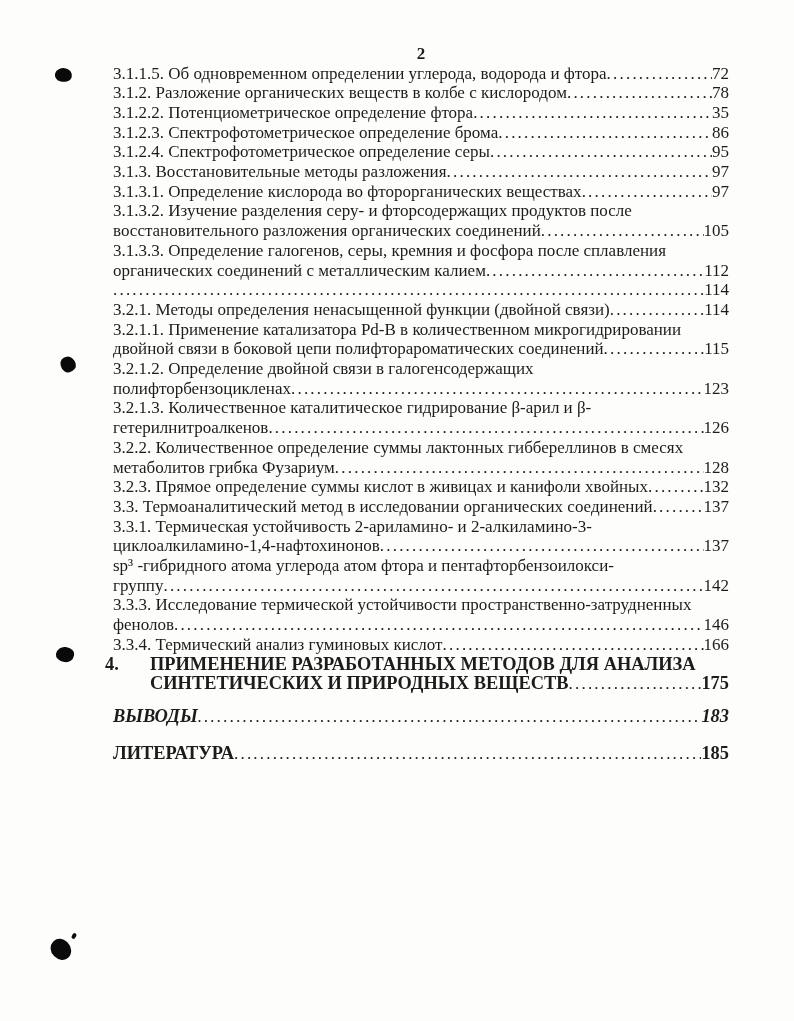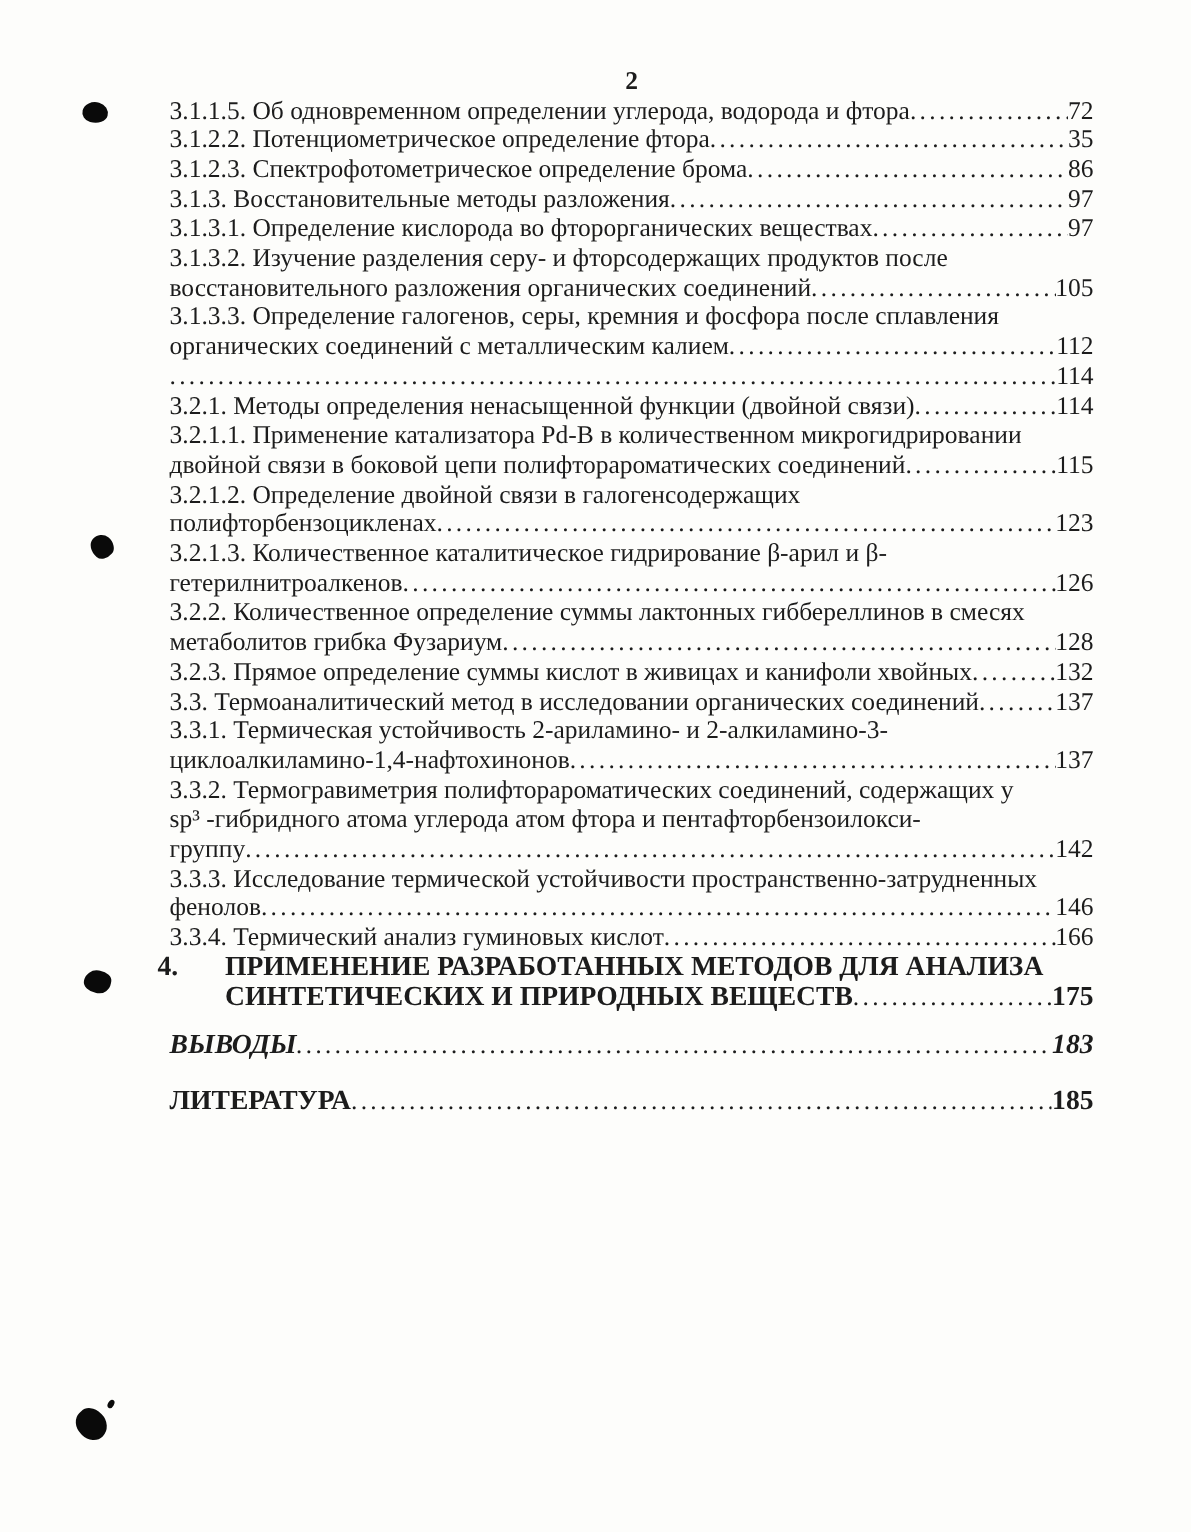--- a/index.html
+++ b/index.html
@@ -62,36 +62,48 @@
 <div class="sheet">
   <div class="pagenum">2</div>
   <div class="toc">
   <div class="line">
 
     <span class="t">3.1.1.5. Об одновременном определении углерода, водорода и фтора</span>
     <span class="leader"></span>
     <span class="pg">72</span>
   </div>
 
+  <div class="line">
+
+    <span class="t">3.1.2. Разложение органических веществ в колбе с кислородом</span>
+    <span class="leader"></span>
+    <span class="pg">78</span>
+  </div>
 
 
   <div class="line">
 
     <span class="t">3.1.2.2. Потенциометрическое определение фтора</span>
     <span class="leader"></span>
     <span class="pg">35</span>
   </div>
 
   <div class="line">
 
     <span class="t">3.1.2.3. Спектрофотометрическое определение брома</span>
     <span class="leader"></span>
     <span class="pg">86</span>
   </div>
 
+  <div class="line">
+
+    <span class="t">3.1.2.4. Спектрофотометрическое определение серы</span>
+    <span class="leader"></span>
+    <span class="pg">95</span>
+  </div>
 
   <div class="line">
 
     <span class="t">3.1.3. Восстановительные методы разложения</span>
     <span class="leader"></span>
     <span class="pg">97</span>
   </div>
 
   <div class="line">
 
@@ -211,25 +223,20 @@
 
   </div>
 
   <div class="line">
 
     <span class="t">циклоалкиламино-1,4-нафтохинонов</span>
     <span class="leader"></span>
     <span class="pg">137</span>
   </div>
 
-  <div class="line plain">
-
-    <span class="t">3.3.2. Термогравиметрия полифторароматических соединений, содержащих у</span>
-
-  </div>
 
   <div class="line plain">
 
     <span class="t">sp³ -гибридного атома углерода атом фтора и пентафторбензоилокси-</span>
 
   </div>
 
   <div class="line">
 
     <span class="t">группу</span>

